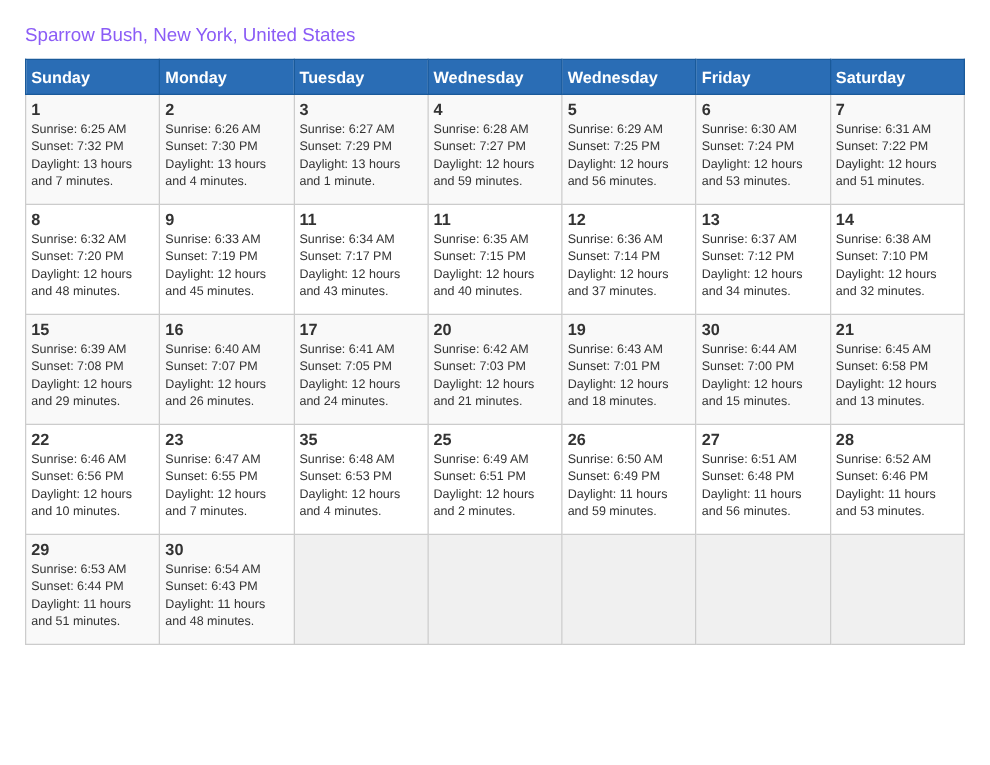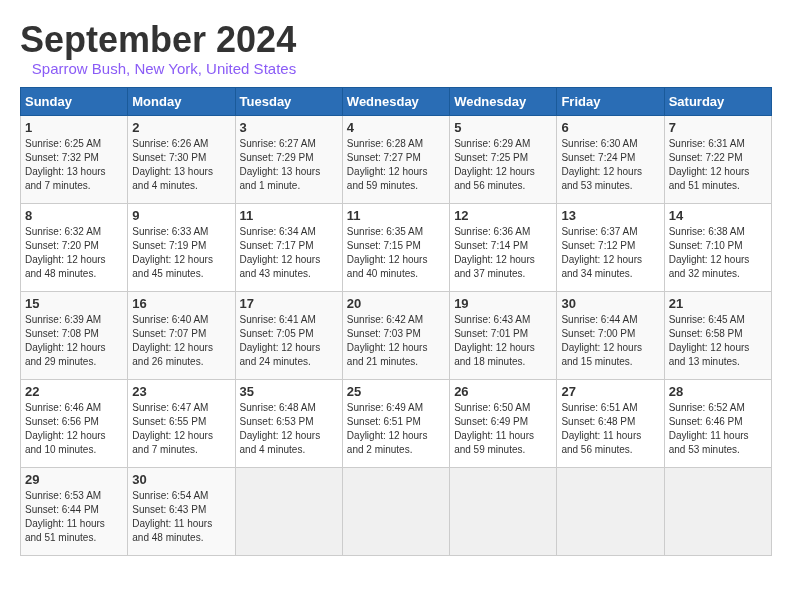--- a/index.html
+++ b/index.html
@@ -78,21 +78,20 @@
     }
     .empty-cell {
       background: #f0f0f0 !important;
     }
   </style>
 </head>
 <body>
 
 <div class="header-area">
   <div class="title-area">
-    <div class="month-title">September 2024</div>
     <div class="subtitle">Sparrow Bush, New York, United States</div>
   </div>
 </div>
 
 <table>
   <thead>
     <tr>
       <th>Sunday</th>
       <th>Monday</th>
       <th>Tuesday</th>

